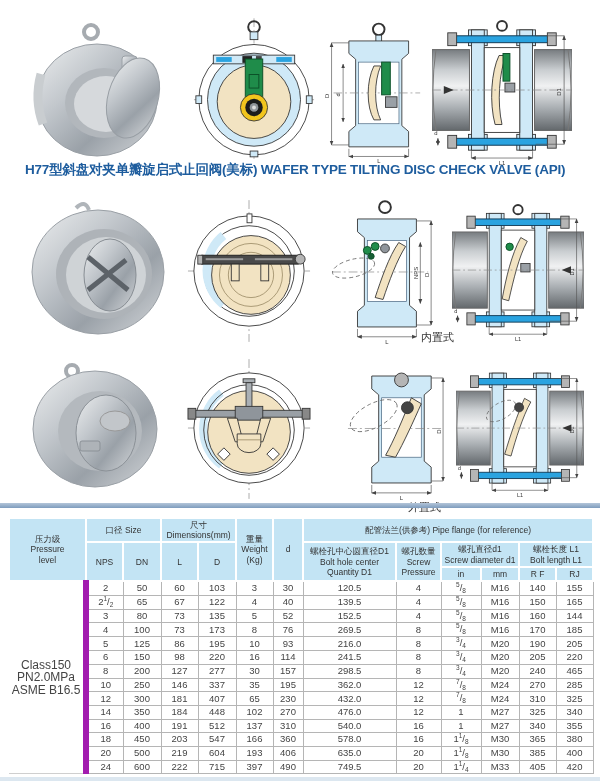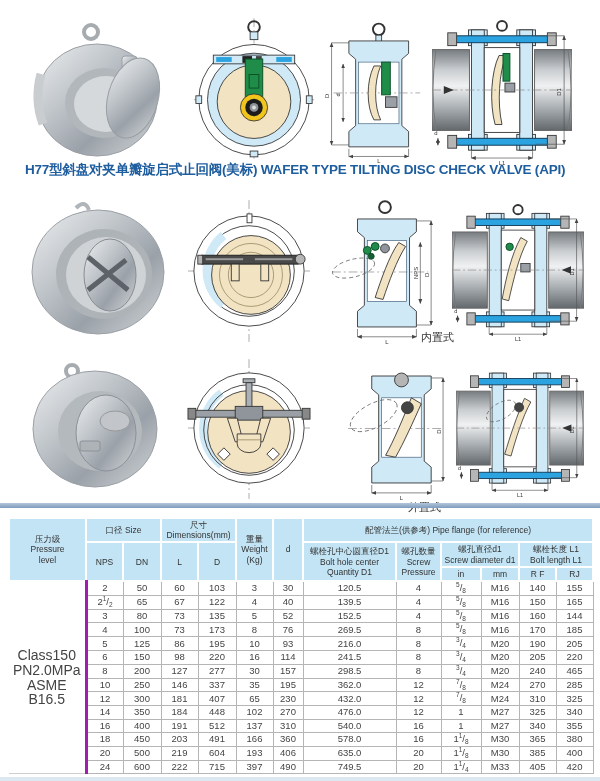--- a/index.html
+++ b/index.html
@@ -10,22 +10,22 @@
          color:#1e5d9e;letter-spacing:-0.2px;white-space:nowrap;padding-left:24px;}
   .typelabel{position:absolute;font-size:11px;color:#333;}
   .divider{position:absolute;left:0;top:503px;width:600px;height:5px;
            background:linear-gradient(#b3c5d9,#7e9cbd);}
   .bottomband{position:absolute;left:0;top:777px;width:600px;height:4px;background:#dce7f0;}
   table.dims{position:absolute;left:8px;top:517px;width:584px;border-collapse:collapse;table-layout:fixed;}
   table.dims th{background:#c3e4f4;border:2px solid #ffffff;font-weight:normal;color:#333;
                 font-size:8.5px;line-height:1.2;text-align:center;padding:1px 0;}
   table.dims td{border:1px solid #b5b5b5;font-size:9.5px;color:#444;text-align:center;
                 padding:0;height:12.4px;line-height:1.05;}
-  table.dims td.pcell{border:none;border-right:3px solid #a21caf;border-bottom:1px solid #cfcfcf;
-                font-size:14px;color:#444;}
+  table.dims td.pcell{border:none;border-right:6px solid #a21caf;border-bottom:1px solid #cfcfcf;
+                font-size:12px;color:#444;}
   table.dims sup{font-size:6.5px;vertical-align:4px;}
   table.dims sub{font-size:6.5px;vertical-align:-2px;}
   .cl{stroke:#888;stroke-width:0.7;stroke-dasharray:9 3 2 3;fill:none;}
   .dim{stroke:#555;stroke-width:0.7;fill:none;}
   .dt{font-family:"Liberation Sans",sans-serif;font-size:6px;fill:#333;}
   .ol{stroke:#333;stroke-width:0.9;}
 </style>
 </head>
 <body>
 
@@ -545,21 +545,21 @@
           <td>16</td>
           <td>1</td>
           <td>M27</td>
           <td>340</td>
           <td>355</td>
         </tr>
         <tr>
           <td>18</td>
           <td>450</td>
           <td>203</td>
-          <td>491</td>
+          <td>547</td>
           <td>166</td>
           <td>360</td>
           <td>578.0</td>
           <td>16</td>
           <td>1<sup>1</sup>/<sub>8</sub></td>
           <td>M30</td>
           <td>365</td>
           <td>380</td>
         </tr>
         <tr>

